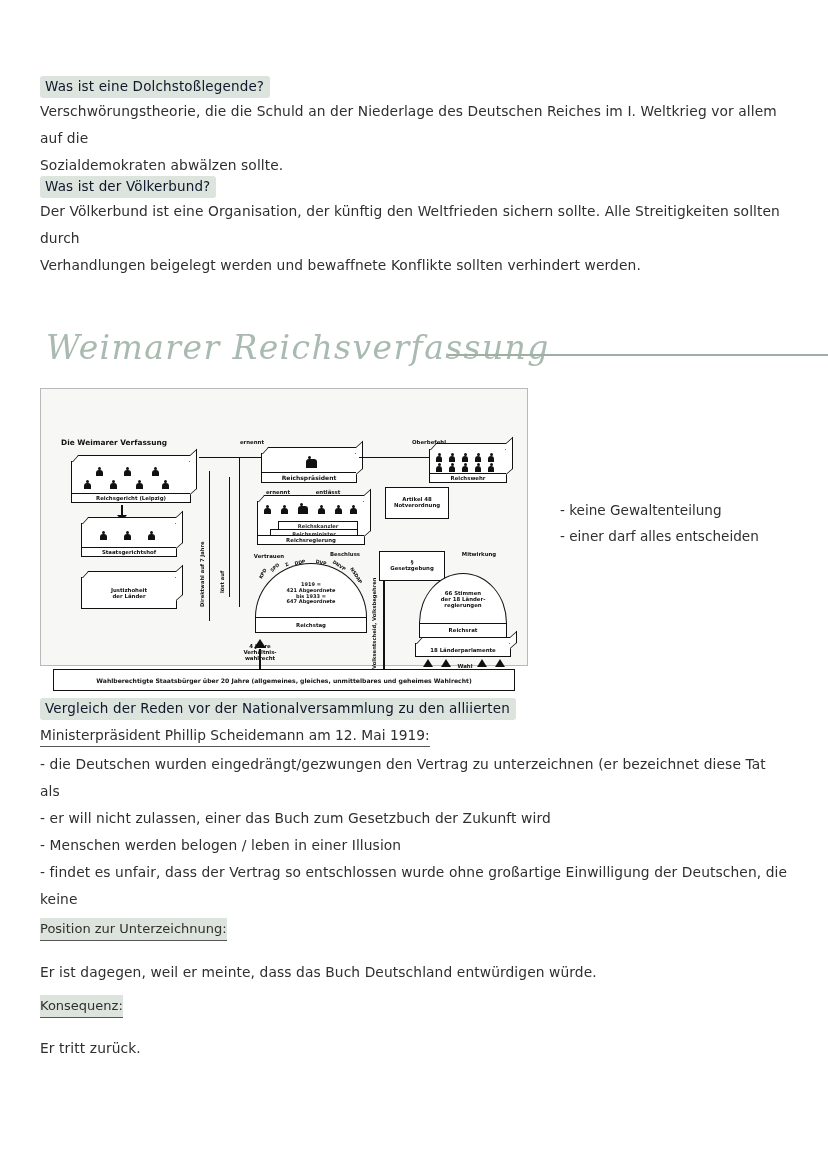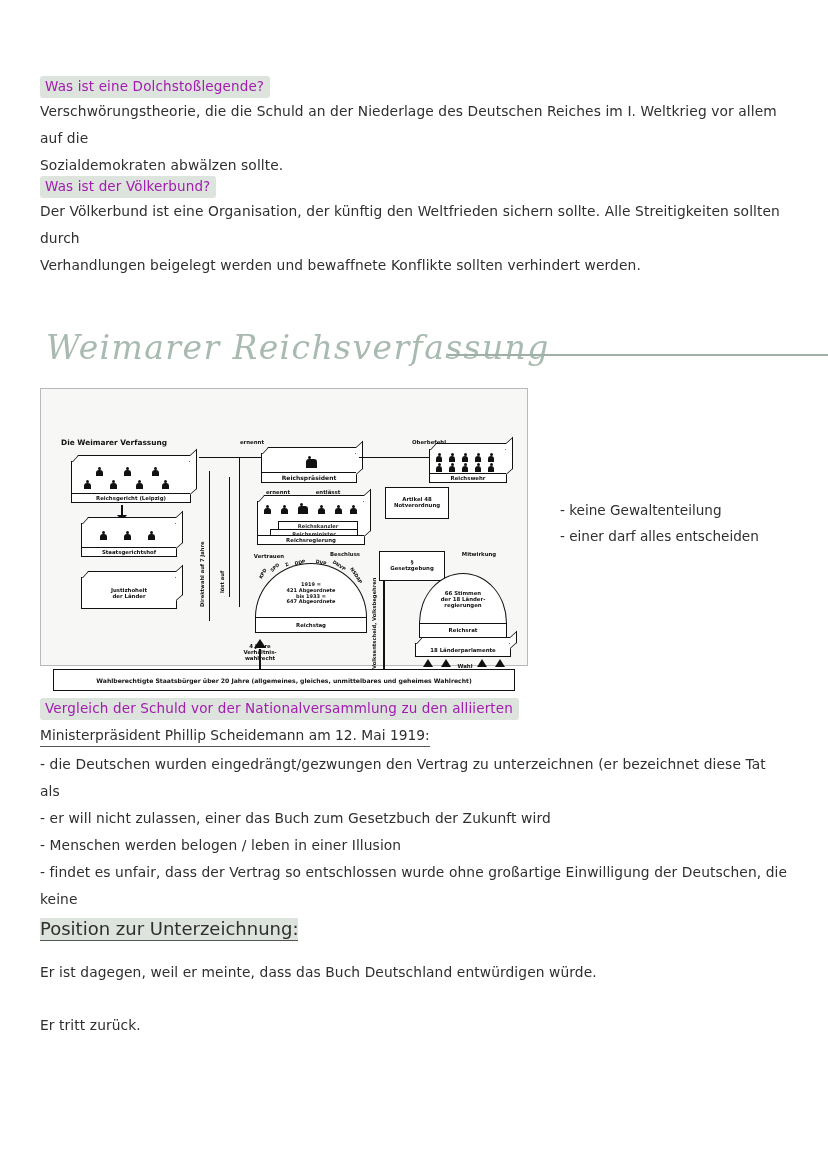--- a/index.html
+++ b/index.html
@@ -21,21 +21,21 @@
     width: 828px;
     height: 1171px;
     padding: 0;
   }
 
   
   .qa-block { position: absolute; left: 40px; width: 748px; }
   .pill {
     display: inline-block;
     background: #dde3dd;
-    color: #a21caf;
+    color: #0f172a;
     font-size: 13.5px;
     line-height: 17px;
     padding: 2px 6px 3px 5px;
     border-radius: 3px;
     letter-spacing: .15px;
   }
   .body-line {
     font-size: 13.8px;
     line-height: 27px;
     letter-spacing: .1px;
@@ -207,21 +207,21 @@
   .uline {
     display: inline-block;
     font-size: 13.8px;
     line-height: 22px;
     border-bottom: 1px solid #555;
     padding-bottom: 0px;
     color: #2f2f2f;
   }
   .uline-hl {
     display: inline-block;
-    font-size: 18px;
+    font-size: 13px;
     line-height: 22px;
     border-bottom: 1px solid #555;
     background: #dde3dd;
     color: #2f2f2f;
   }
 </style>
 </head>
 <body>
 
 <div class="page">
@@ -396,35 +396,36 @@
       <div class="bottombar">Wahlberechtigte Staatsbürger über 20 Jahre (allgemeines, gleiches, unmittelbares und geheimes Wahlrecht)</div>
     </div>
   </div>
 
   <div class="notes">
     <div>- keine Gewaltenteilung</div>
     <div>- einer darf alles entscheiden</div>
   </div>
 
   <div class="qa-block" style="top:698px;">
-    <div><span class="pill">Vergleich der Schuld vor der Nationalversammlung zu den alliierten</span></div>
+    <div><span class="pill">Vergleich der Reden vor der Nationalversammlung zu den alliierten</span></div>
     <div style="margin-top:4px;">
       <span class="uline">Ministerpräsident Phillip Scheidemann am 12. Mai 1919:</span>
     </div>
     <div style="margin-top:4px;">
       <div class="body-line">- die Deutschen wurden eingedrängt/gezwungen den Vertrag zu unterzeichnen (er bezeichnet diese Tat als</div>
       <div class="body-line">- er will nicht zulassen, einer das Buch zum Gesetzbuch der Zukunft wird</div>
       <div class="body-line">- Menschen werden belogen / leben in einer Illusion</div>
       <div class="body-line">- findet es unfair, dass der Vertrag so entschlossen wurde ohne großartige Einwilligung der Deutschen, die keine</div>
       <div class="body-line">Wahl hatten</div>
     </div>
   </div>
 
   <div class="qa-block" style="top:918px;">
     <div><span class="uline-hl">Position zur Unterzeichnung:</span></div>
     <div class="body-line" style="margin-top:18px;">Er ist dagegen, weil er meinte, dass das Buch Deutschland entwürdigen würde.</div>
   </div>
 
   <div class="qa-block" style="top:995px;">
+    <div><span class="uline-hl">Konsequenz:</span></div>
     <div class="body-line" style="margin-top:17px;">Er tritt zurück.</div>
   </div>
 
 </div>
 
 </body></html>

